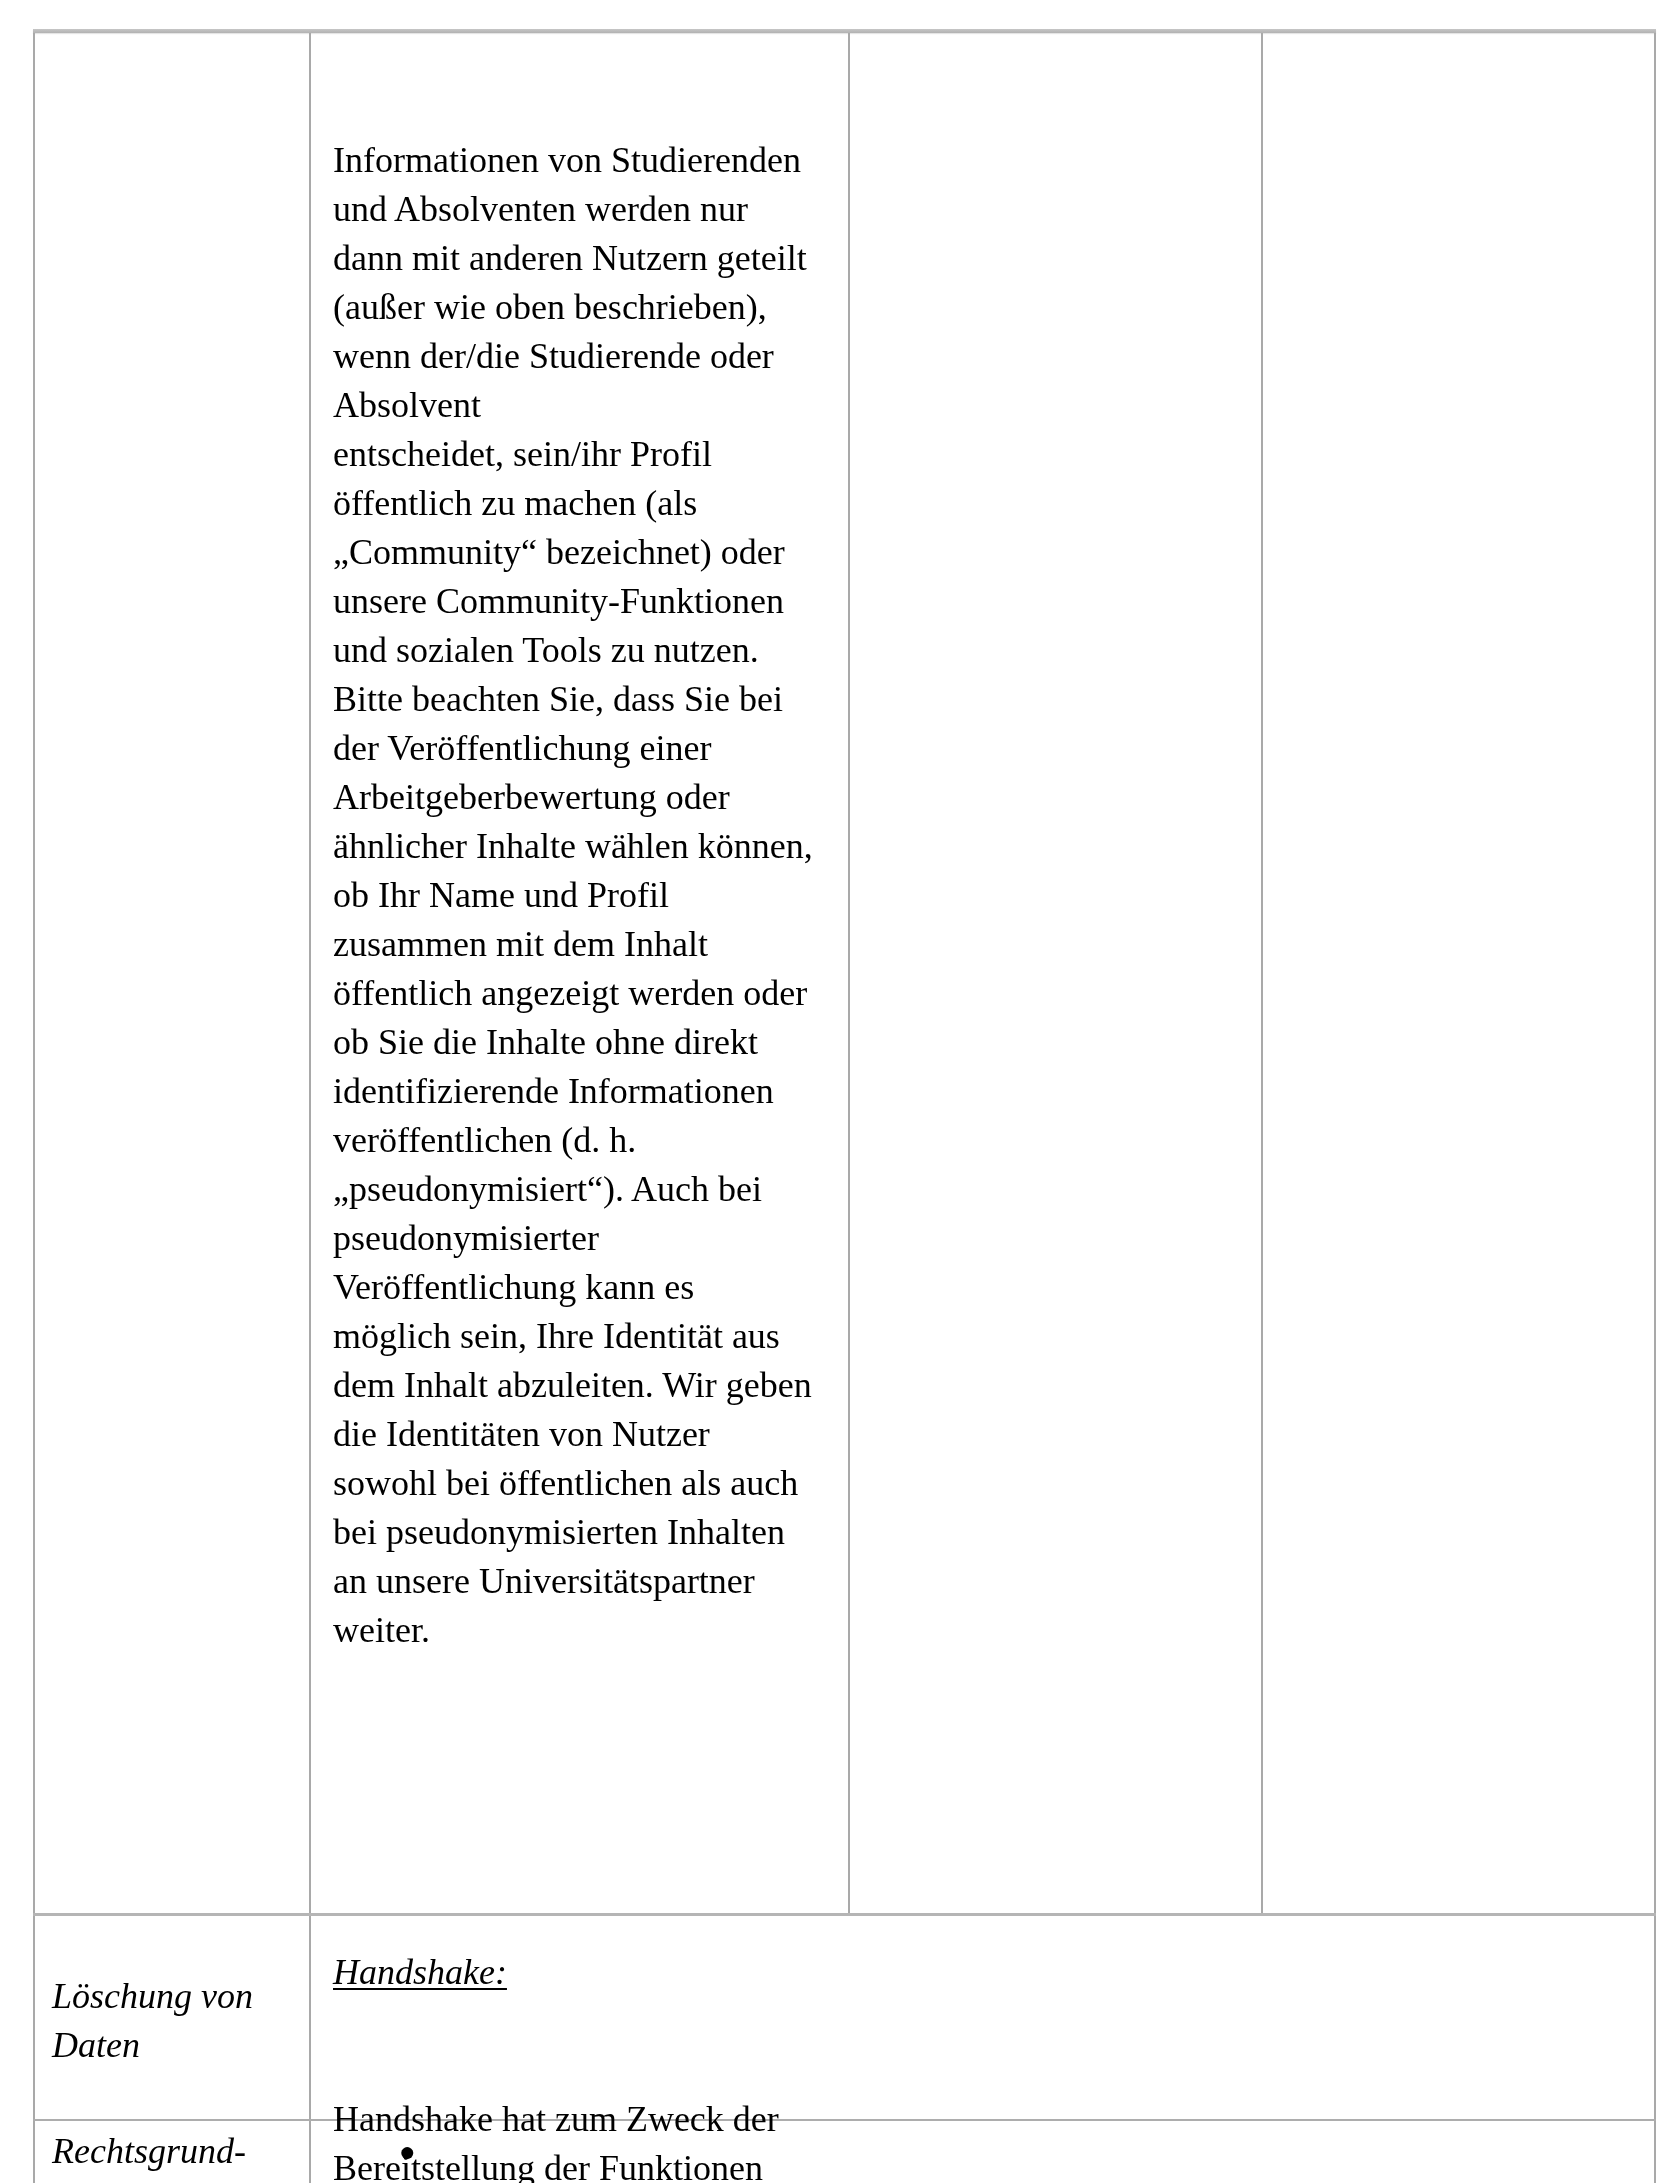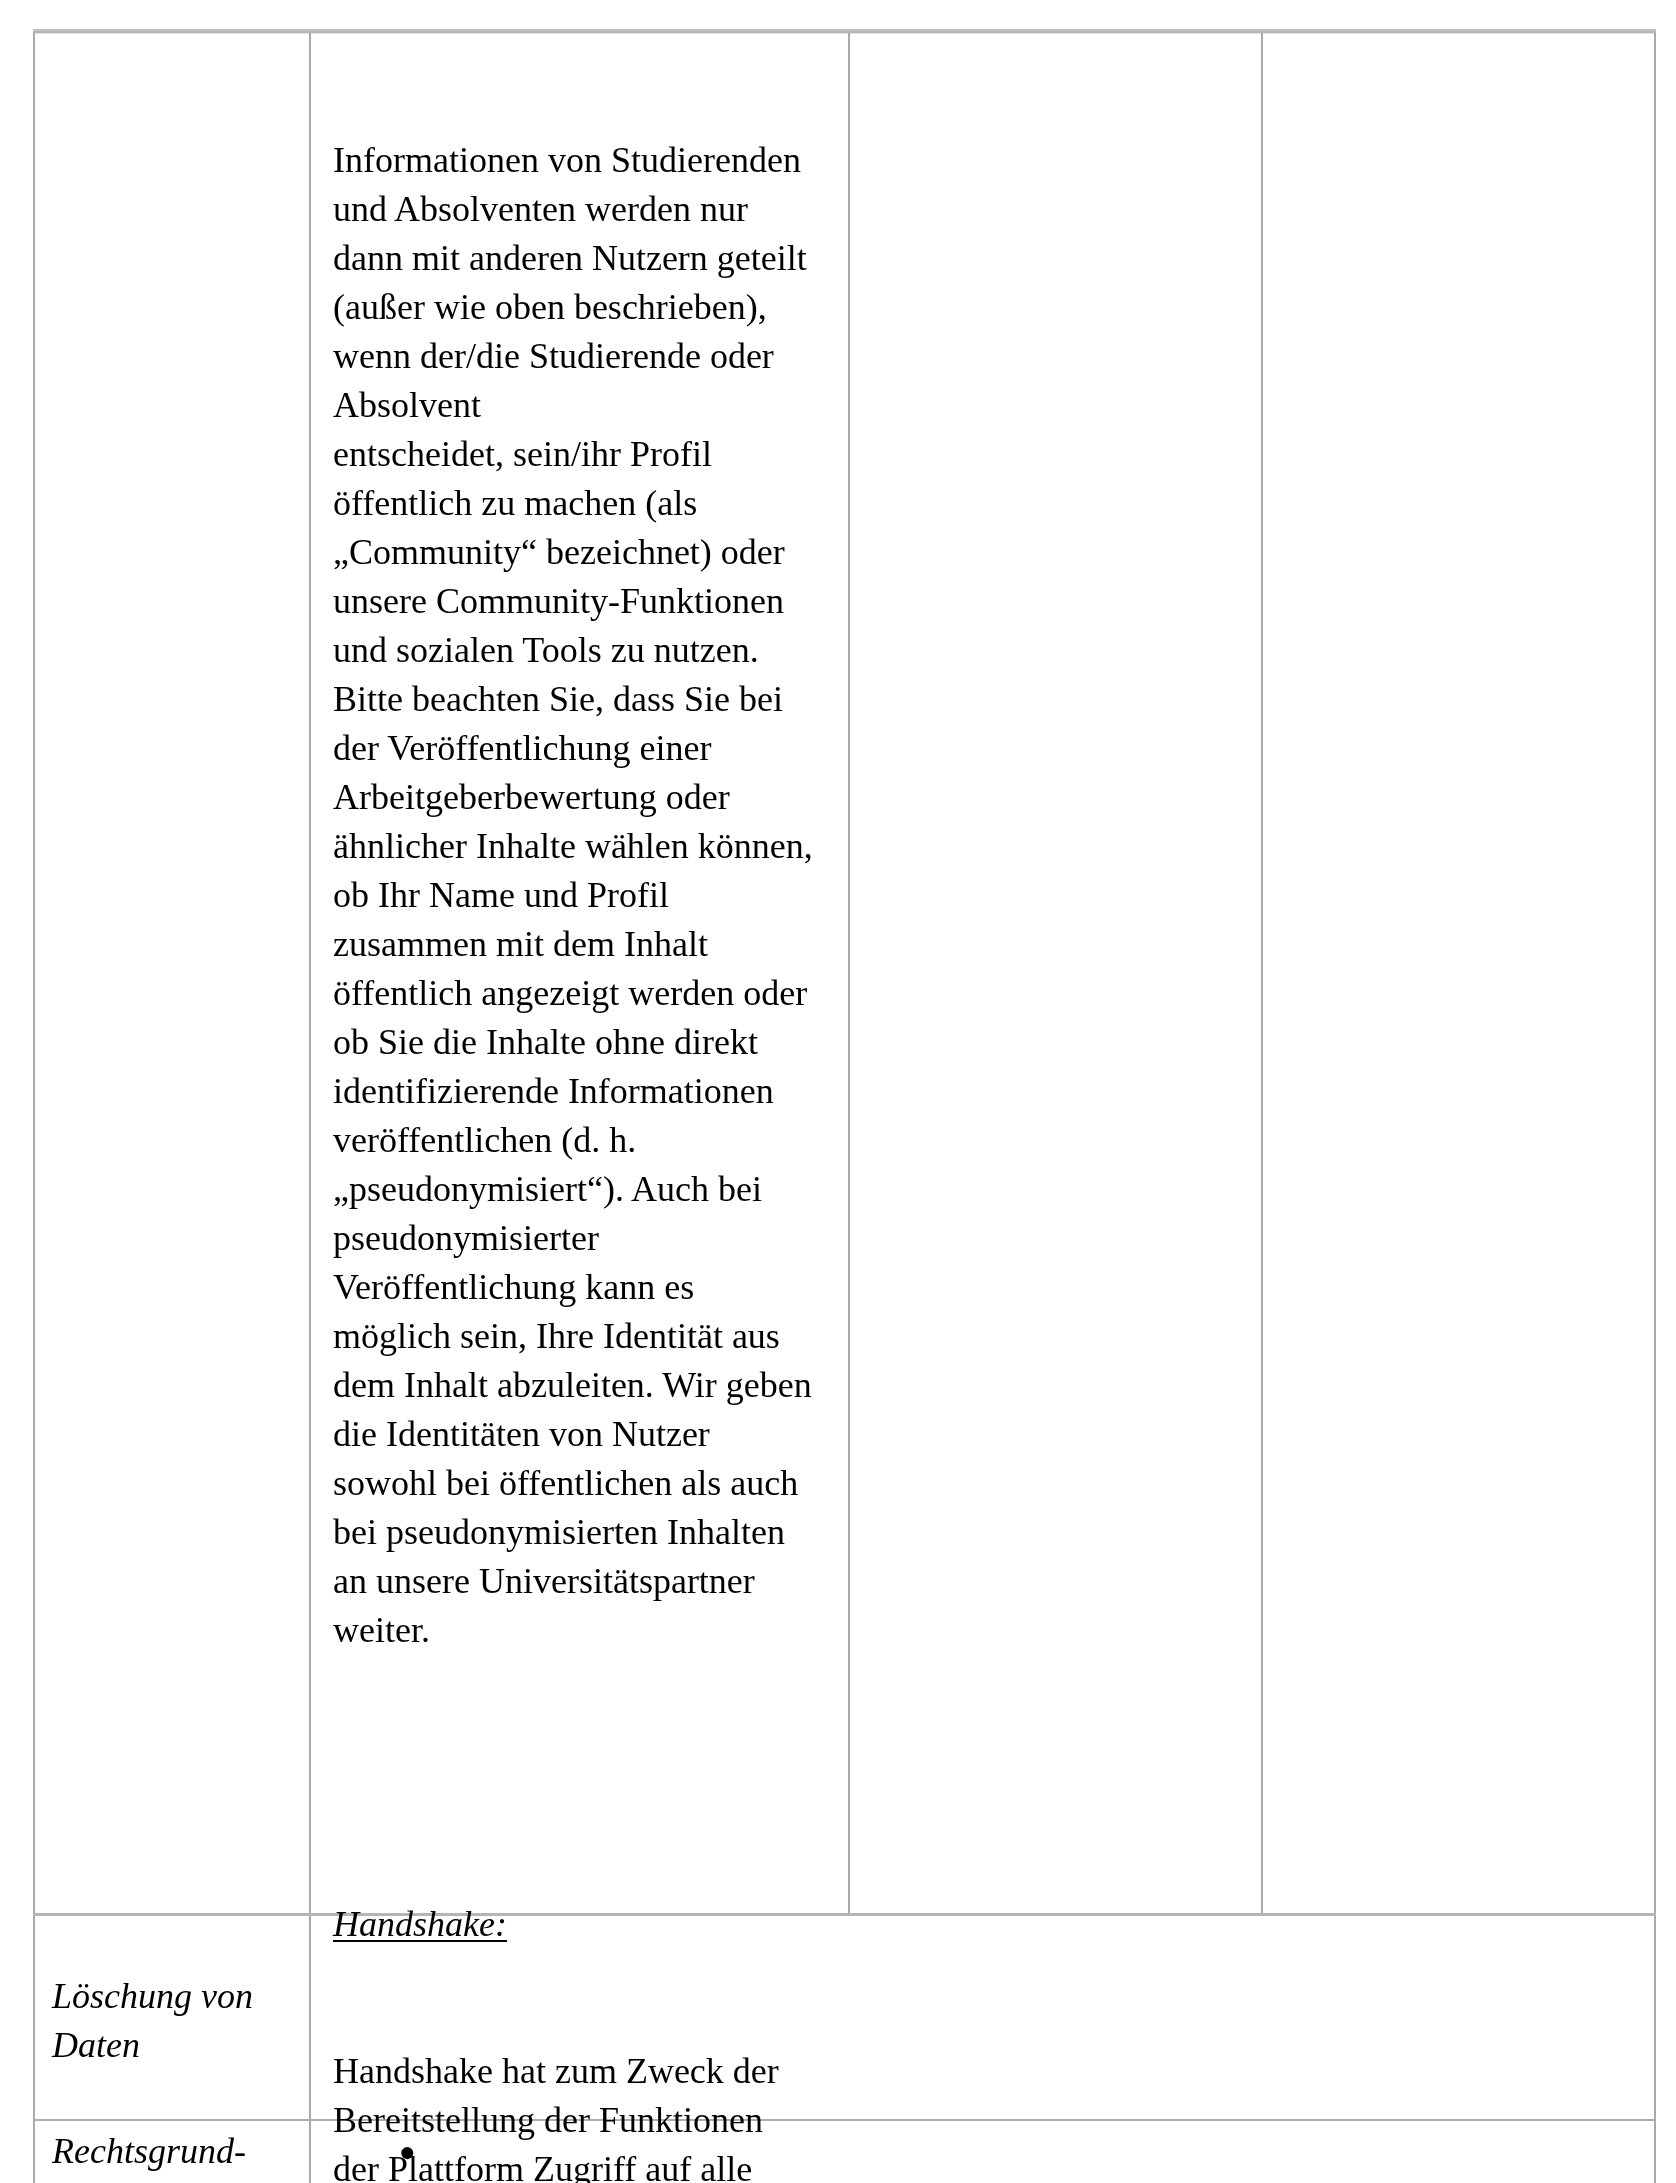--- a/index.html
+++ b/index.html
@@ -33,21 +33,21 @@
     color: #000000;
   }
   .italic { font-style: italic; }
   .iu {
     font-style: italic;
     text-decoration: underline;
     text-decoration-thickness: 2.2px;
     text-underline-offset: 4.4px;
   }
   .blank-line { height: 49px; }
-  .line { white-space: pre; }
+  .line { white-space: pre; margin-top: 48px; }
 </style>
 </head>
 <body>
 
 <div id="page">
 
   <div class="band" style="left:33px; top:29px; width:1623px; height:4.4px;"></div>
 
   <div class="vline" style="left:33px;   top:33px; width:1.7px; height:2187px;"></div>
   <div class="vline" style="left:309px;  top:33px; width:1.7px; height:2187px;"></div>

